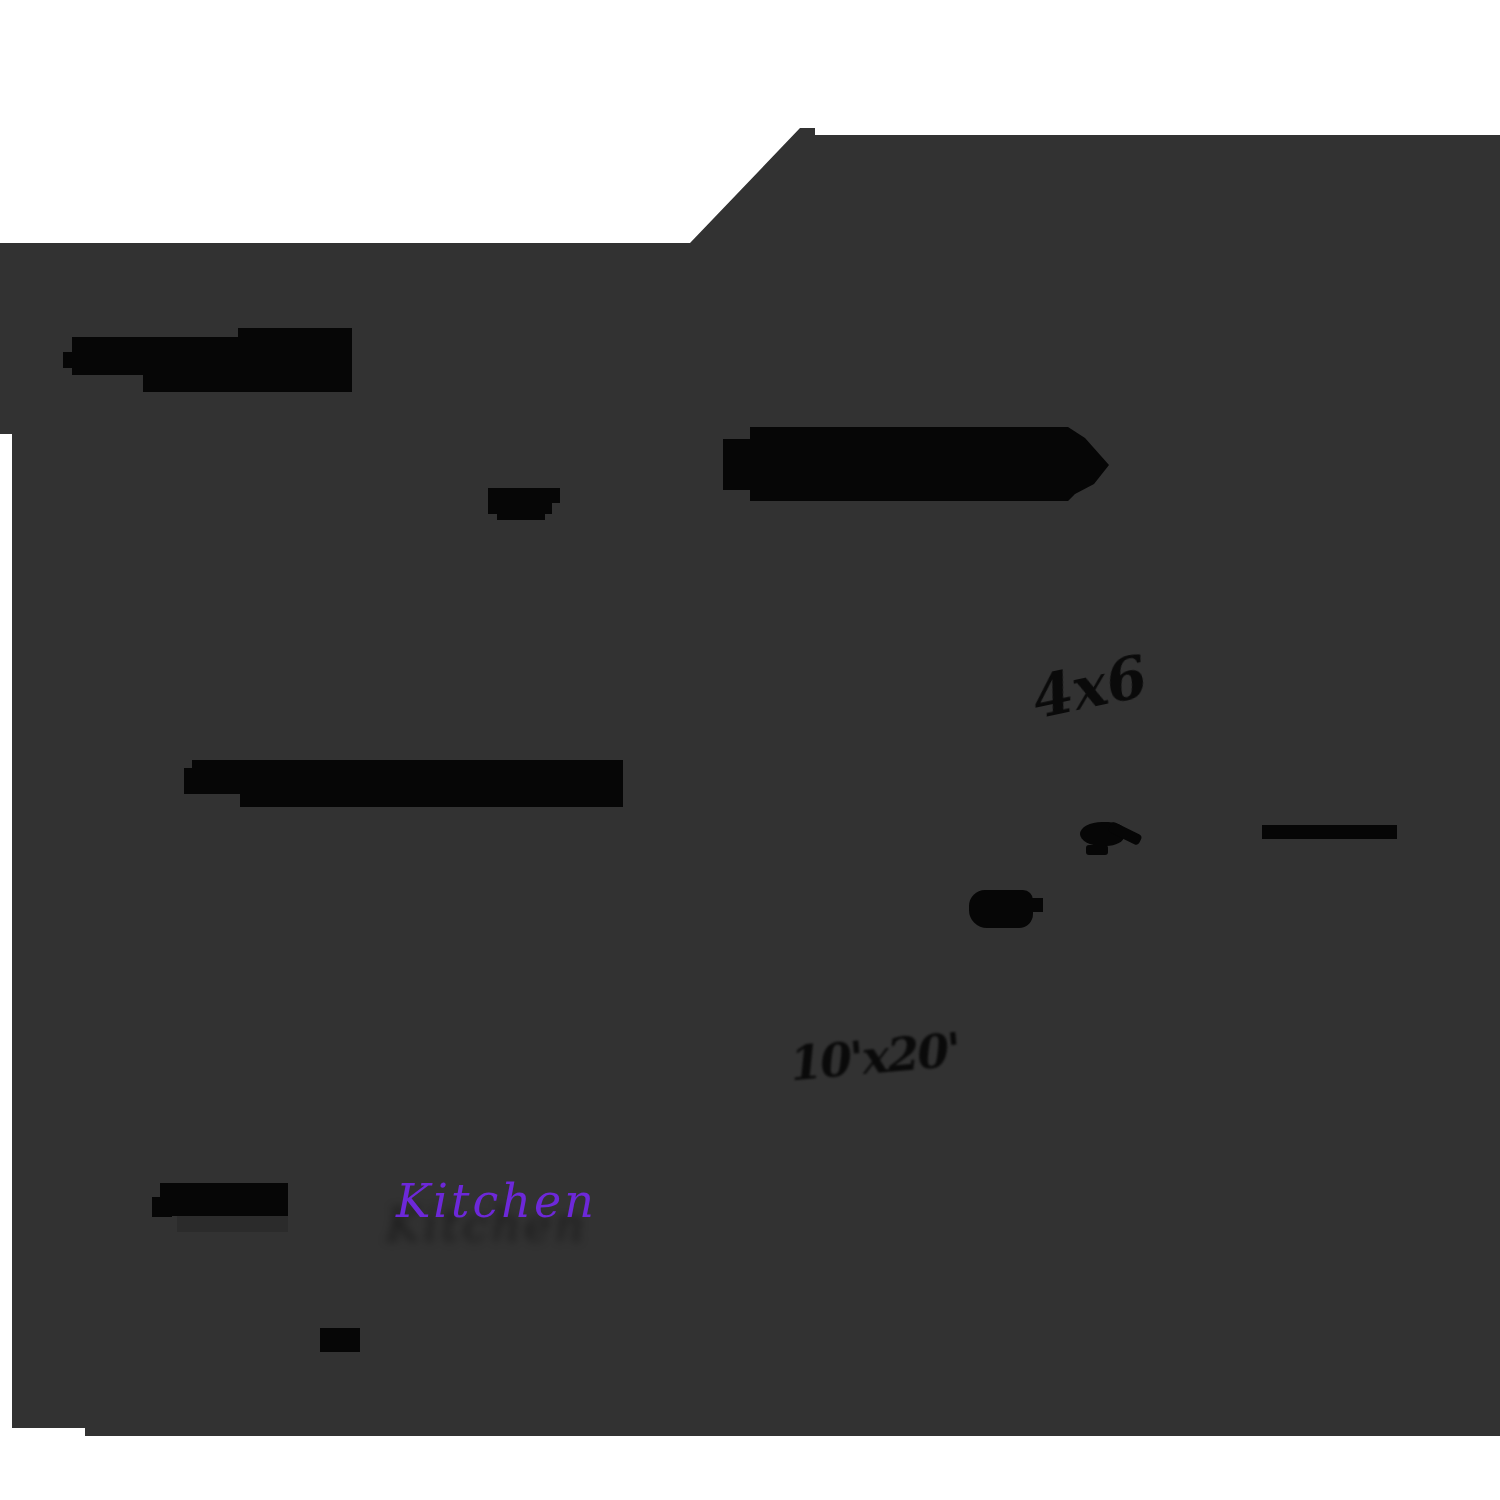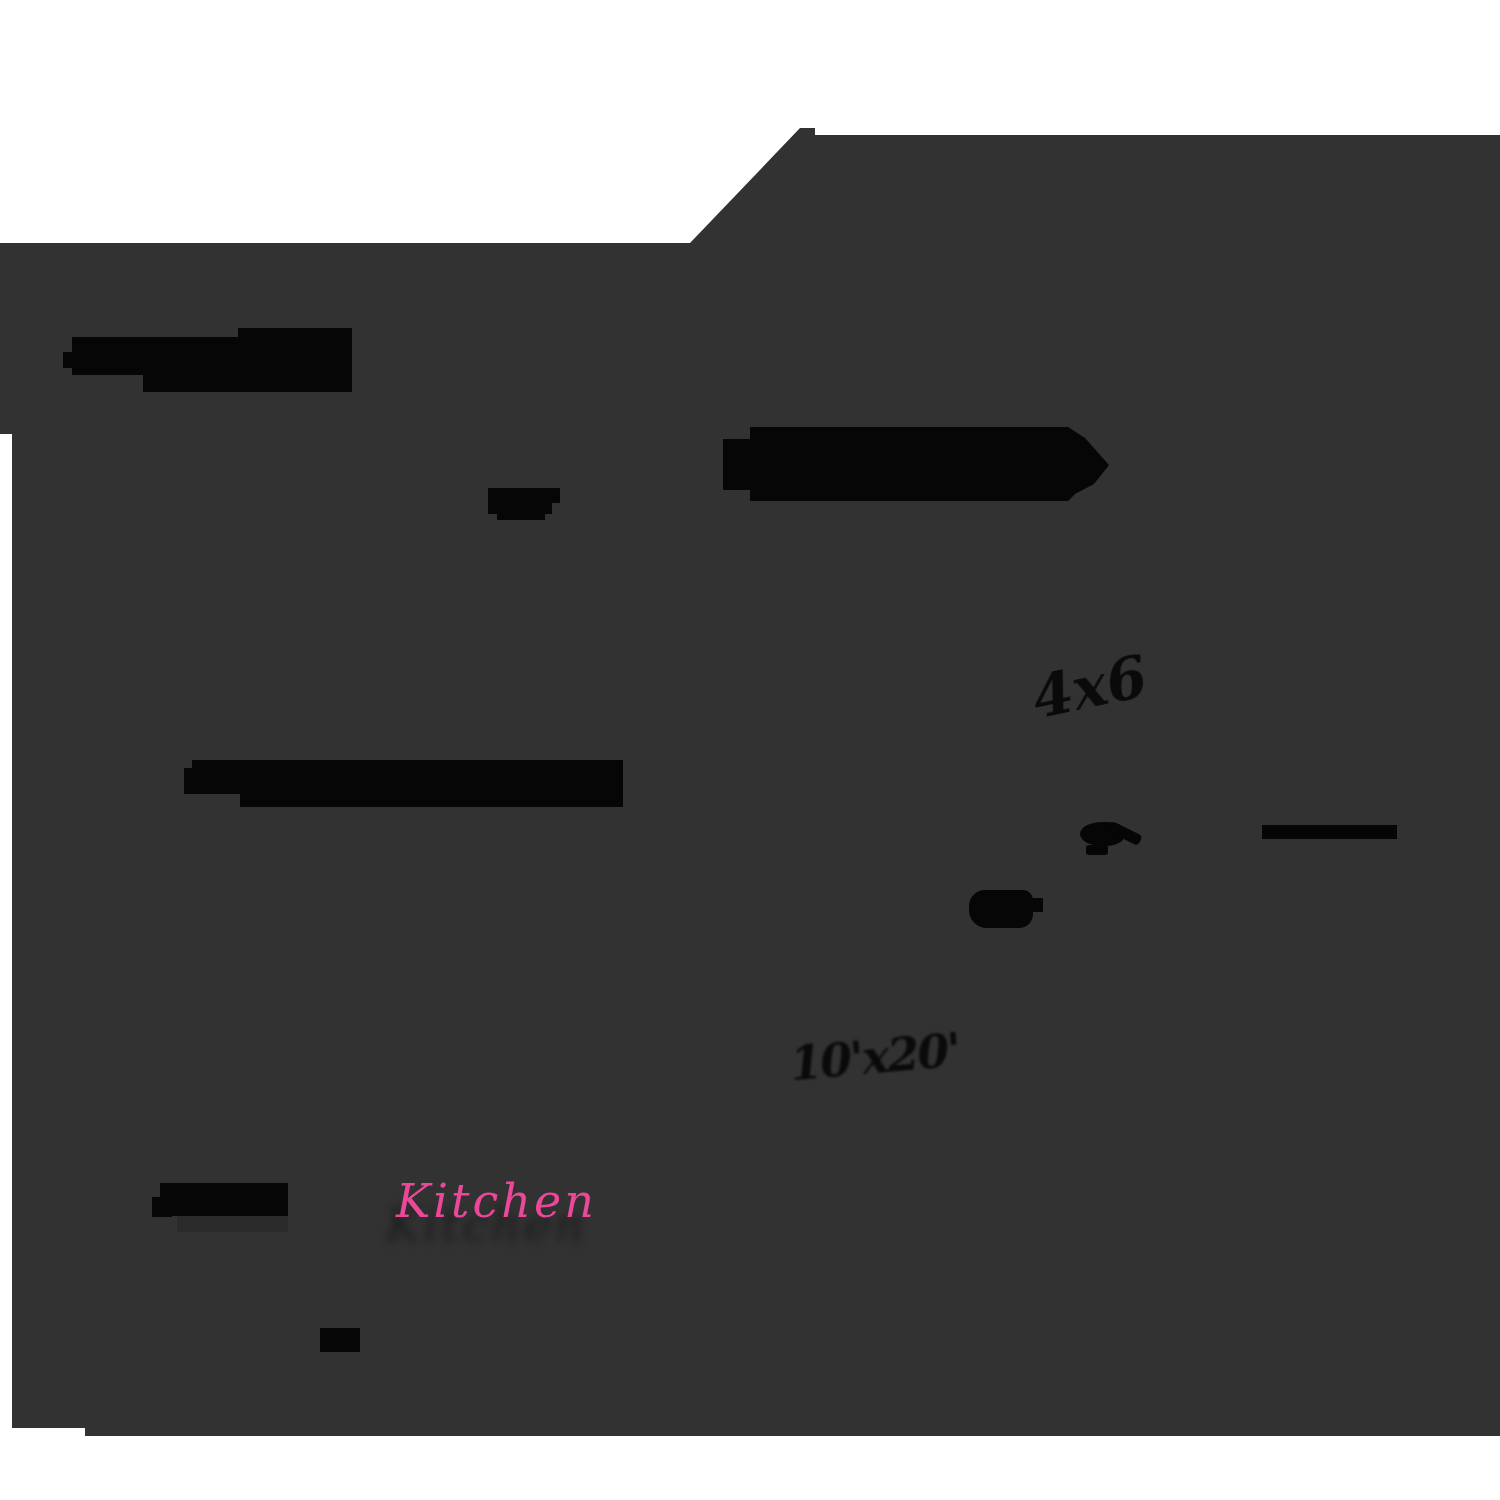--- a/index.html
+++ b/index.html
@@ -54,21 +54,21 @@
   .hand{
     position:absolute;color:#0a0a0a;
     font-family:"DejaVu Serif", serif;
     font-style:italic;font-weight:bold;
     white-space:nowrap;line-height:1;
   }
   .dim-note{left:1032px;top:658px;font-size:58px;transform:rotate(-12deg);filter:blur(0.6px);}
   .size-note{left:790px;top:1034px;font-size:46px;letter-spacing:-2px;transform:rotate(-5deg);filter:blur(1px);}
   .kitchen{
     left:396px;top:1178px;font-size:46px;font-weight:normal;
-    letter-spacing:3px;color:#ec4899;filter:blur(0.4px);
+    letter-spacing:3px;color:#6d28d9;filter:blur(0.4px);
     text-shadow:-10px 24px 9px rgba(0,0,0,0.45);
   }
 </style>
 </head>
 <body>
 
 <div id="stage">
 
   <div class="sheet"></div>
 

